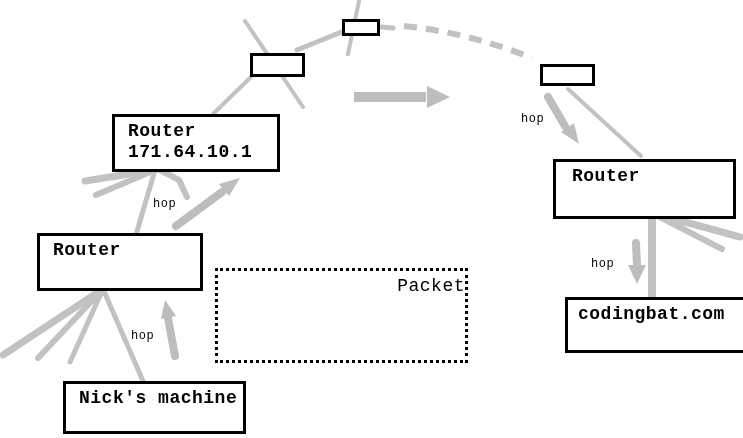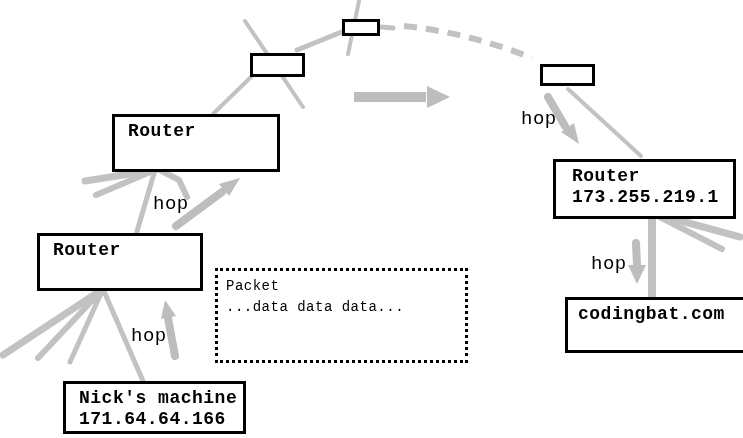--- a/index.html
+++ b/index.html
@@ -27,25 +27,25 @@
     font-size:18px;line-height:21px;letter-spacing:0.5px;
     padding:4px 0 0 13px;white-space:nowrap;font-weight:bold;
   }
   .mini{
     position:absolute;z-index:2;background:var(--bg);
     border:3px solid var(--box-border);box-sizing:border-box;
   }
   .packet{
     position:absolute;z-index:2;background:var(--bg);
     border:3px dotted var(--box-border);box-sizing:border-box;
-    font-size:14px;line-height:21px;letter-spacing:0.5px;
-    padding:5px 0 0 8px;white-space:nowrap;
+    font-size:18px;line-height:21px;letter-spacing:0.5px;
+    padding:5px 0 0 8px;white-space:nowrap;text-align:right;
   }
   .hop{
-    position:absolute;z-index:3;font-size:19px;letter-spacing:0.5px;
+    position:absolute;z-index:3;font-size:12px;letter-spacing:0.5px;
     line-height:18px;
   }
 </style>
 </head>
 <body>
 
 <div id="canvas">
 
   <svg id="wires" width="743" height="438" viewBox="0 0 743 438">
 
@@ -83,47 +83,45 @@
     <line class="gline" x1="740" y1="237" x2="652" y2="213" stroke-width="7" stroke-linecap="round"></line>
     <line class="gline" x1="722" y1="249" x2="652" y2="213" stroke-width="6" stroke-linecap="round"></line>
     <line class="gline" x1="652" y1="215" x2="652" y2="297" stroke-width="8"></line>
 
     <line class="garrow-shaft" x1="636" y1="243" x2="637" y2="266" stroke-width="8" stroke-linecap="round"></line>
     <polygon class="garrow-head" points="637,284 628,265 646,265"></polygon>
   </svg>
 
   <div class="node" style="left:112px;top:114px;width:168px;height:58px;">
     <div>Router</div>
+    <div>171.64.10.1</div>
   </div>
 
   <div class="node" style="left:37px;top:233px;width:166px;height:58px;">
     <div>Router</div>
   </div>
 
   <div class="node" style="left:63px;top:381px;width:183px;height:53px;">
     <div>Nick's machine</div>
-    <div>171.64.64.166</div>
   </div>
 
   <div class="node" style="left:553px;top:159px;width:183px;height:60px;padding-left:16px;">
     <div>Router</div>
-    <div>173.255.219.1</div>
   </div>
 
   <div class="node" style="left:557px;top:297px;width:199px;height:56px;padding-left:10px;margin-left:8px;">
     <div>codingbat.com</div>
   </div>
 
   <div class="mini" style="left:250px;top:53px;width:55px;height:24px;"></div>
   <div class="mini" style="left:342px;top:19px;width:38px;height:17px;"></div>
   <div class="mini" style="left:540px;top:64px;width:55px;height:22px;"></div>
 
   <div class="packet" style="left:215px;top:268px;width:253px;height:95px;">
     <div>Packet</div>
-    <div>...data data data...</div>
   </div>
 
   <span class="hop" style="left:131px;top:327px;">hop</span>
   <span class="hop" style="left:153px;top:195px;">hop</span>
   <span class="hop" style="left:521px;top:110px;">hop</span>
   <span class="hop" style="left:591px;top:255px;">hop</span>
 
 </div>
 
 </body></html>

